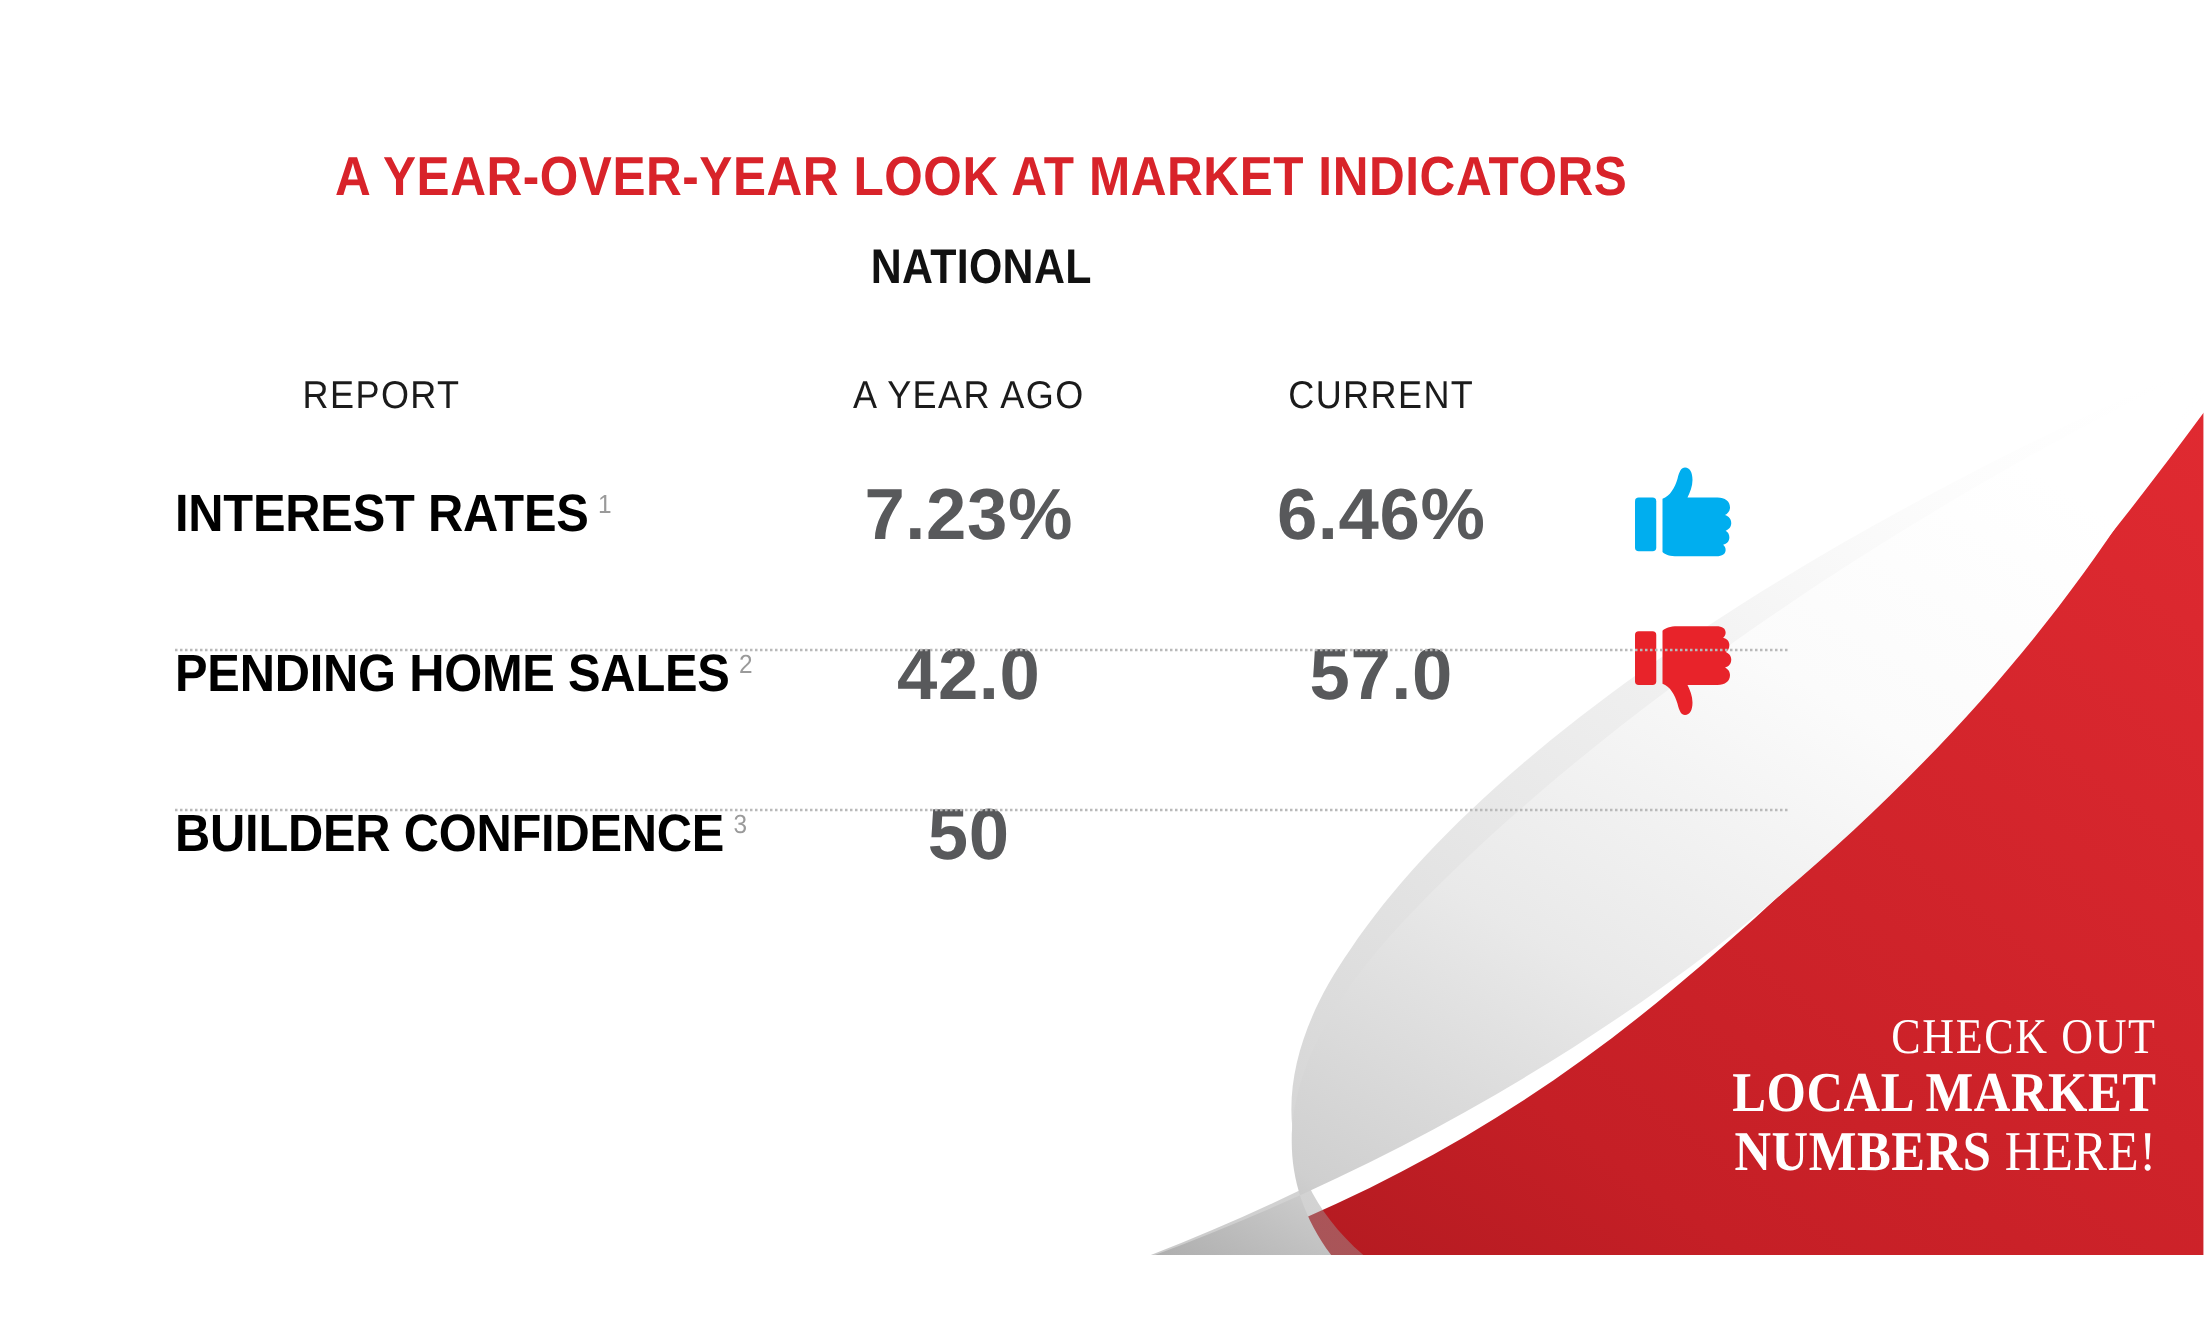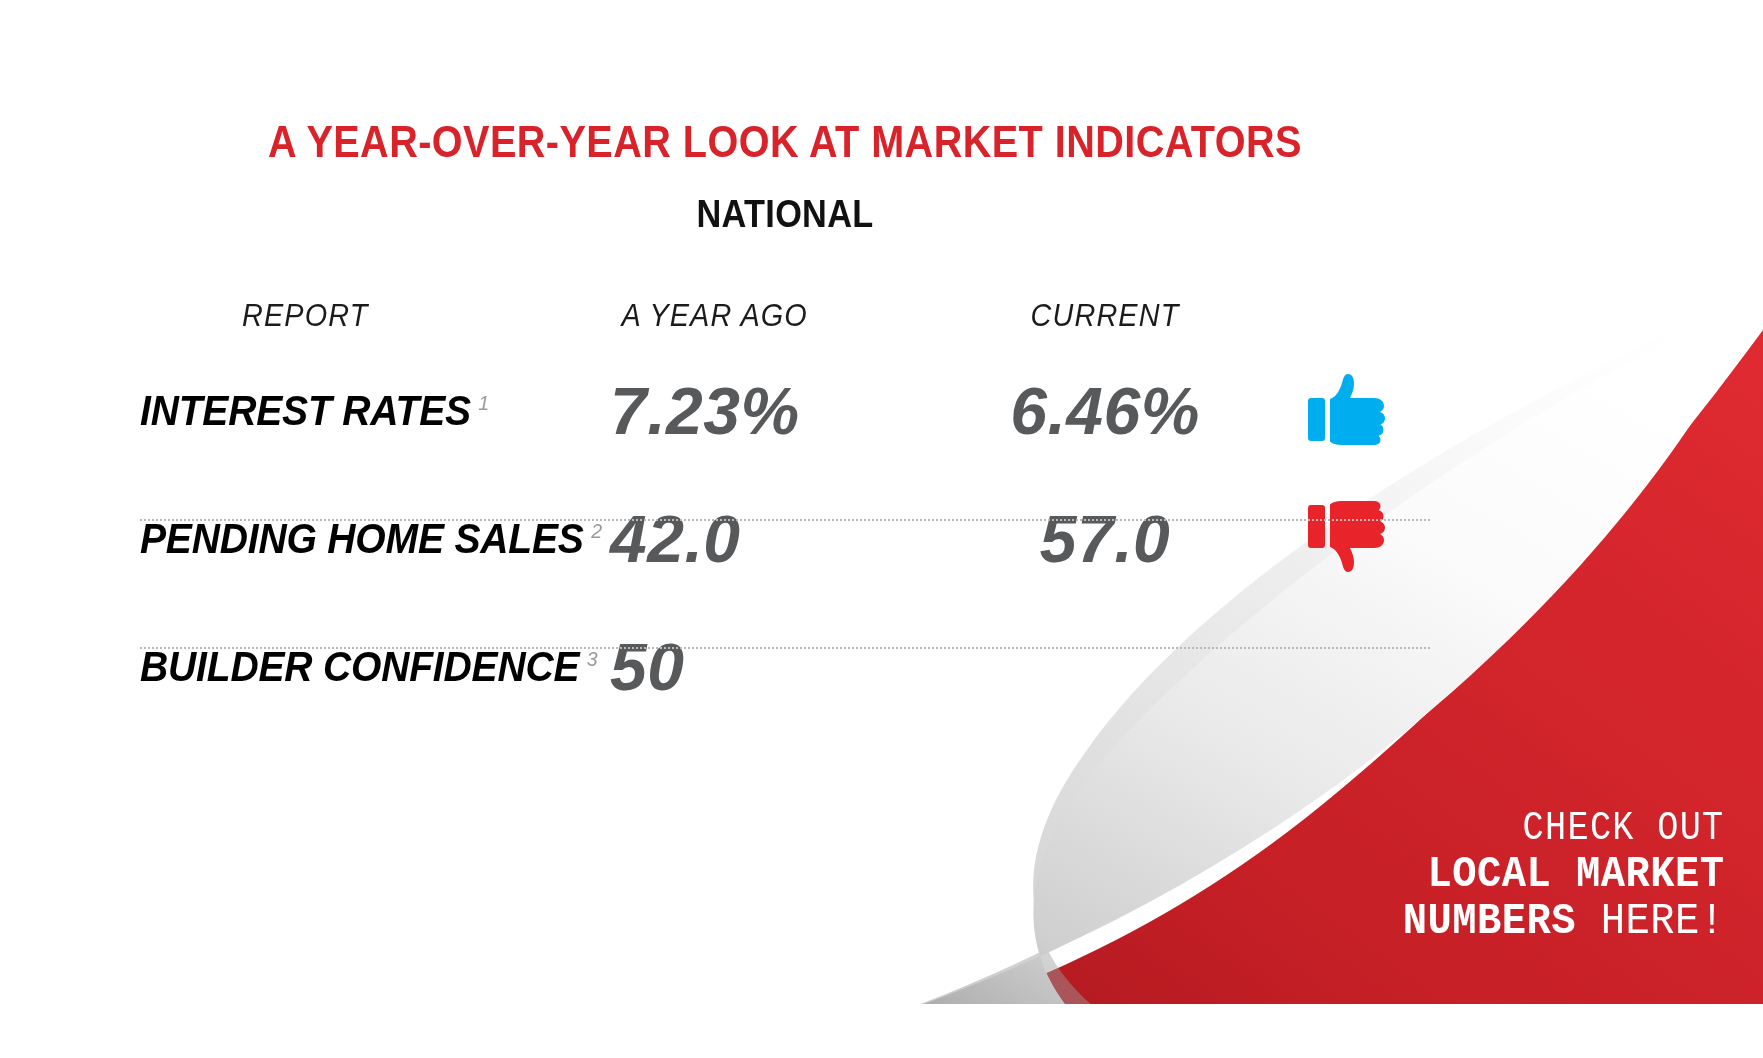--- a/index.html
+++ b/index.html
@@ -62,29 +62,28 @@
     transform: scaleX(0.88);
     transform-origin: center top;
   }
 
   
   #table {
     position: absolute;
     left: 140px;
     top: 285px;
     width: 1290px;
-    font-style: italic;
   }
   .row {
     position: relative;
     display: flex;
     align-items: center;
   }
   .col-report   { width: 470px; flex: none; }
-  .col-past     { width: 330px; flex: none; }
+  .col-past     { width: 330px; flex: none; text-align: center; }
   .col-current  { width: 330px; flex: none; text-align: center; }
   .col-icon     { width: 160px; flex: none; text-align: center; }
 
   
   #header-row {
     height: 62px;
   }
   #header-row .hcell {
     color: #1b1b1b;
     font-family: "Liberation Sans Narrow", "Liberation Sans", sans-serif;
@@ -114,21 +113,21 @@
     font-weight: 400;
     font-size: 21px;
     vertical-align: super;
     margin-left: 8px;
     letter-spacing: 0;
   }
   .value {
     color: #58595B;
     font-family: "Liberation Sans Narrow", "Liberation Sans", sans-serif;
     font-weight: 700;
-    font-size: 66px;
+    font-size: 58px;
     letter-spacing: 0.5px;
     transform: scaleX(0.94);
   }
   .value.empty { visibility: hidden; }
 
   
   .divider {
     position: absolute;
     left: 140px;
     width: 1290px;
@@ -146,21 +145,21 @@
   }
   .thumb svg { display: block; width: 84px; height: 74px; }
 
   
   #cta {
     position: absolute;
     right: 38px;
     bottom: 58px;
     text-align: right;
     color: #ffffff;
-    font-family: Liberation Mono, monospace;
+    font-family: Liberation Serif, serif;
     line-height: 1.06;
     z-index: 5;
   }
   #cta .l1 {
     font-weight: 400;
     font-size: 40px;
     letter-spacing: 1.5px;
     display: block;
     transform: scaleX(0.88);
     transform-origin: right center;

